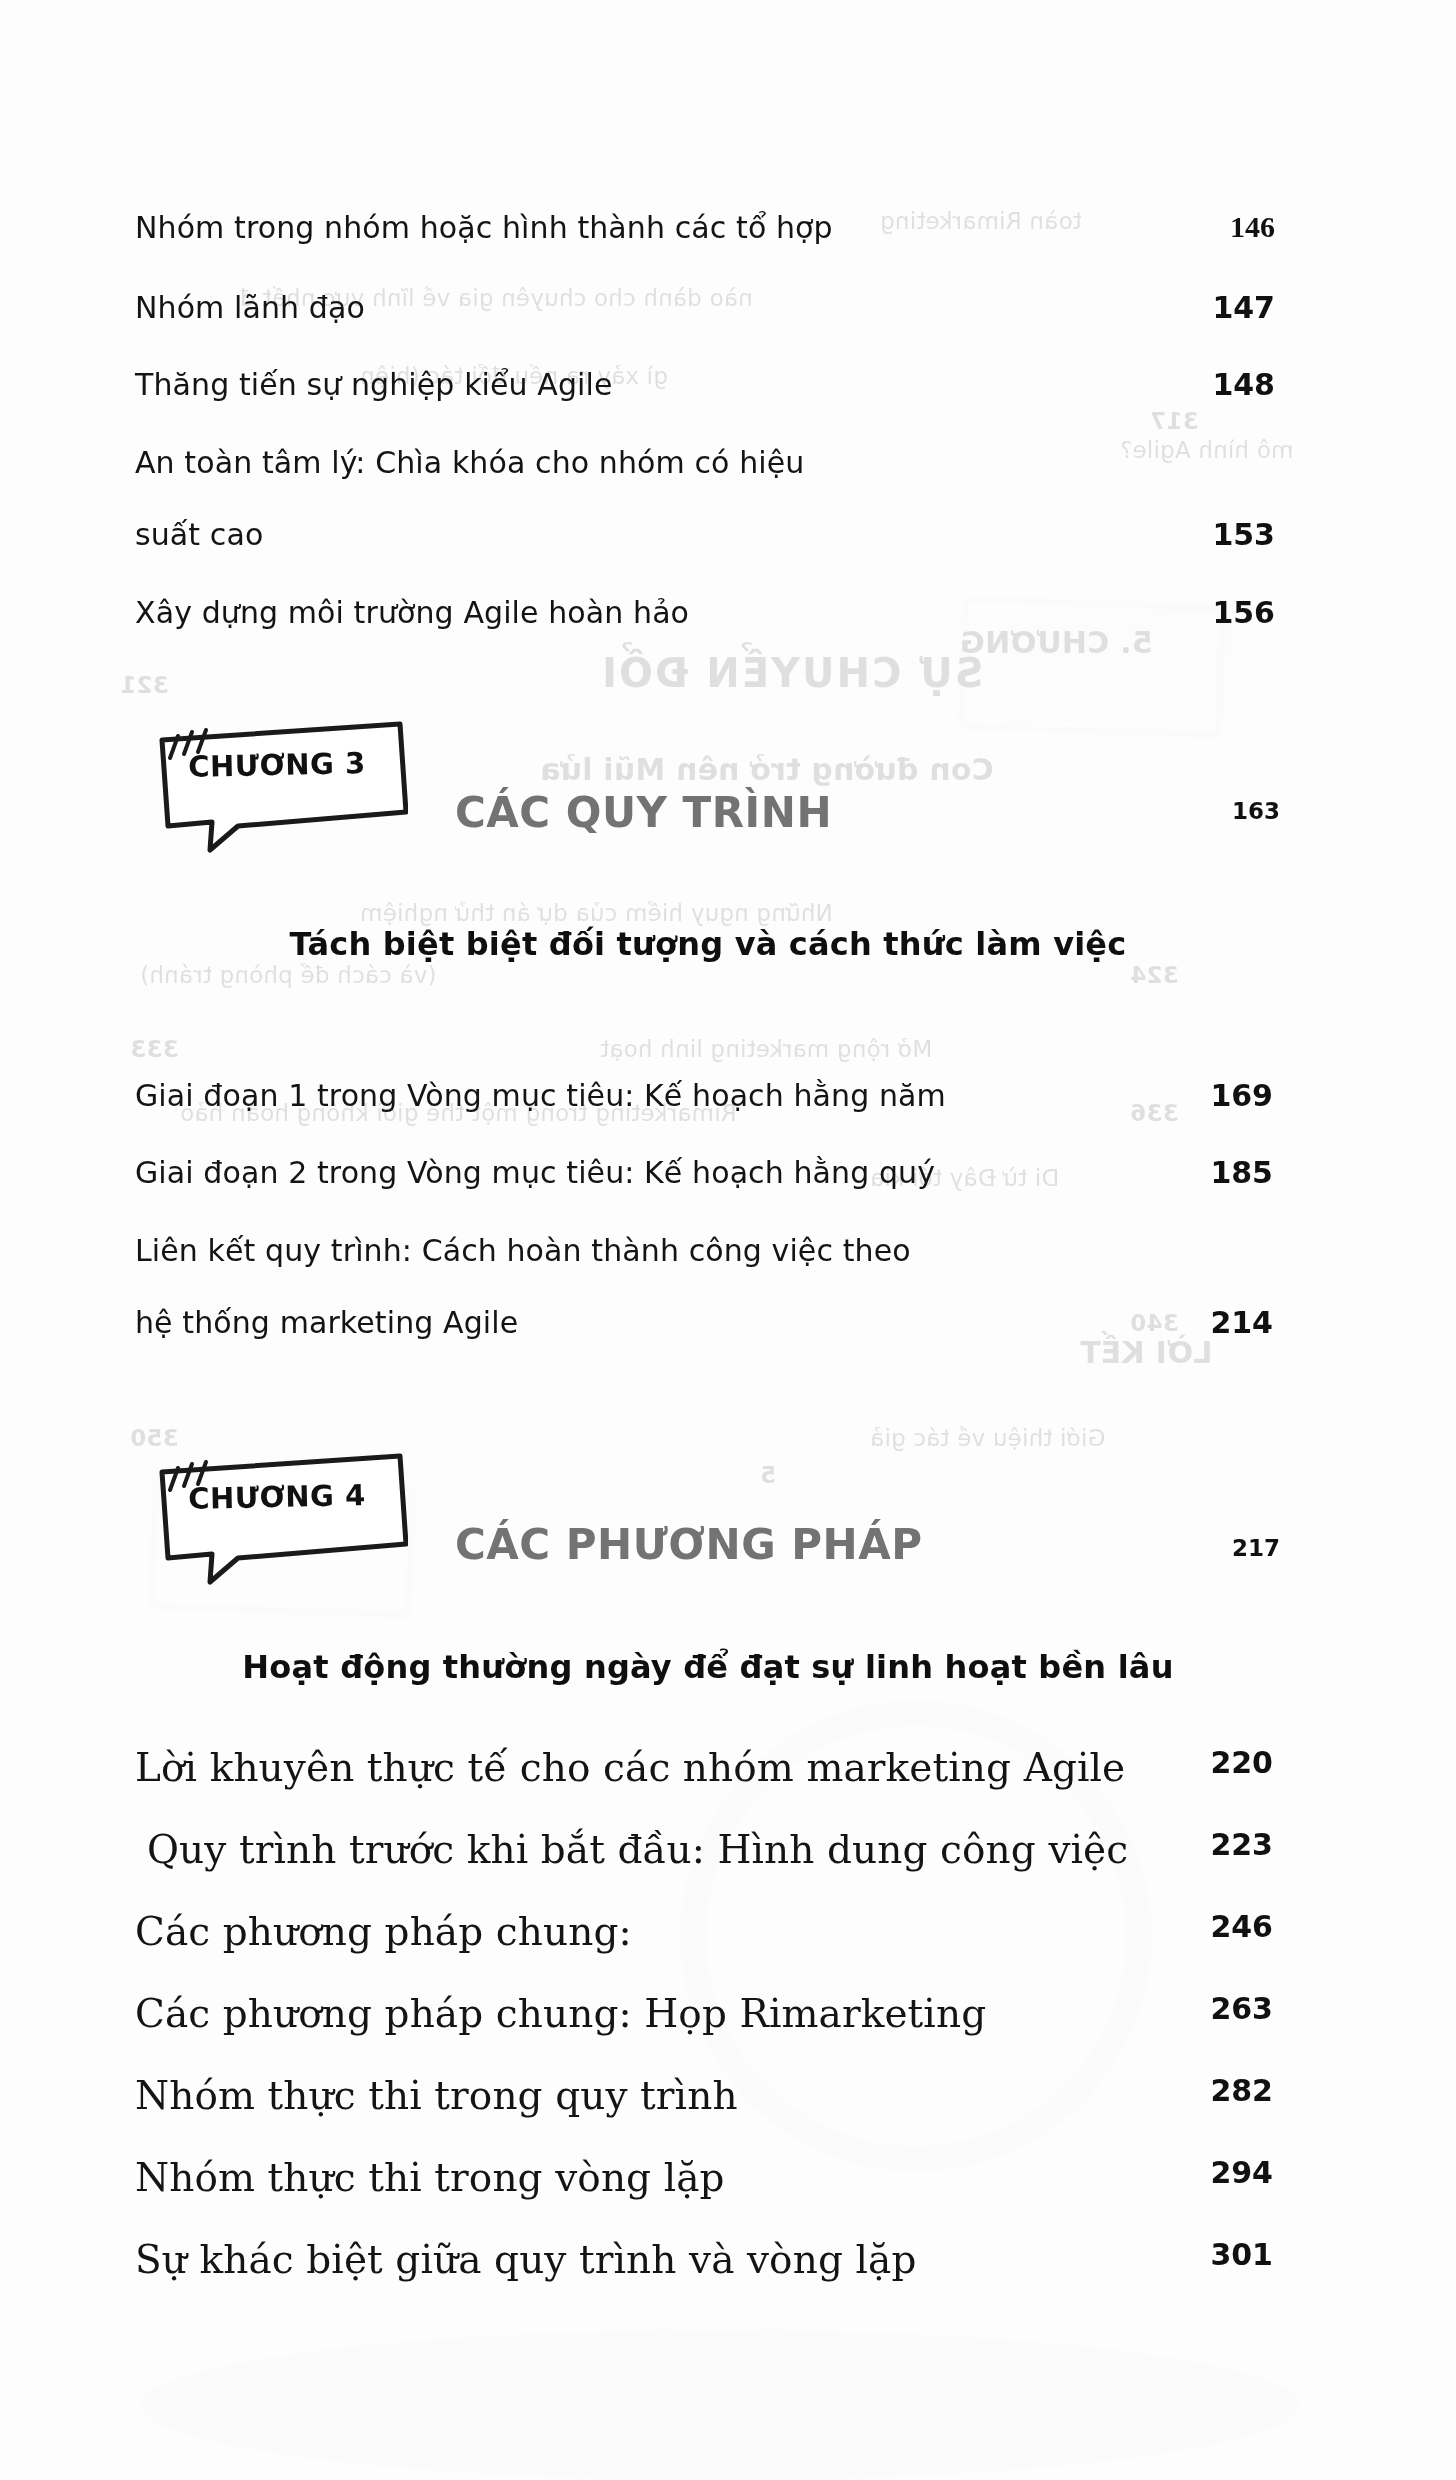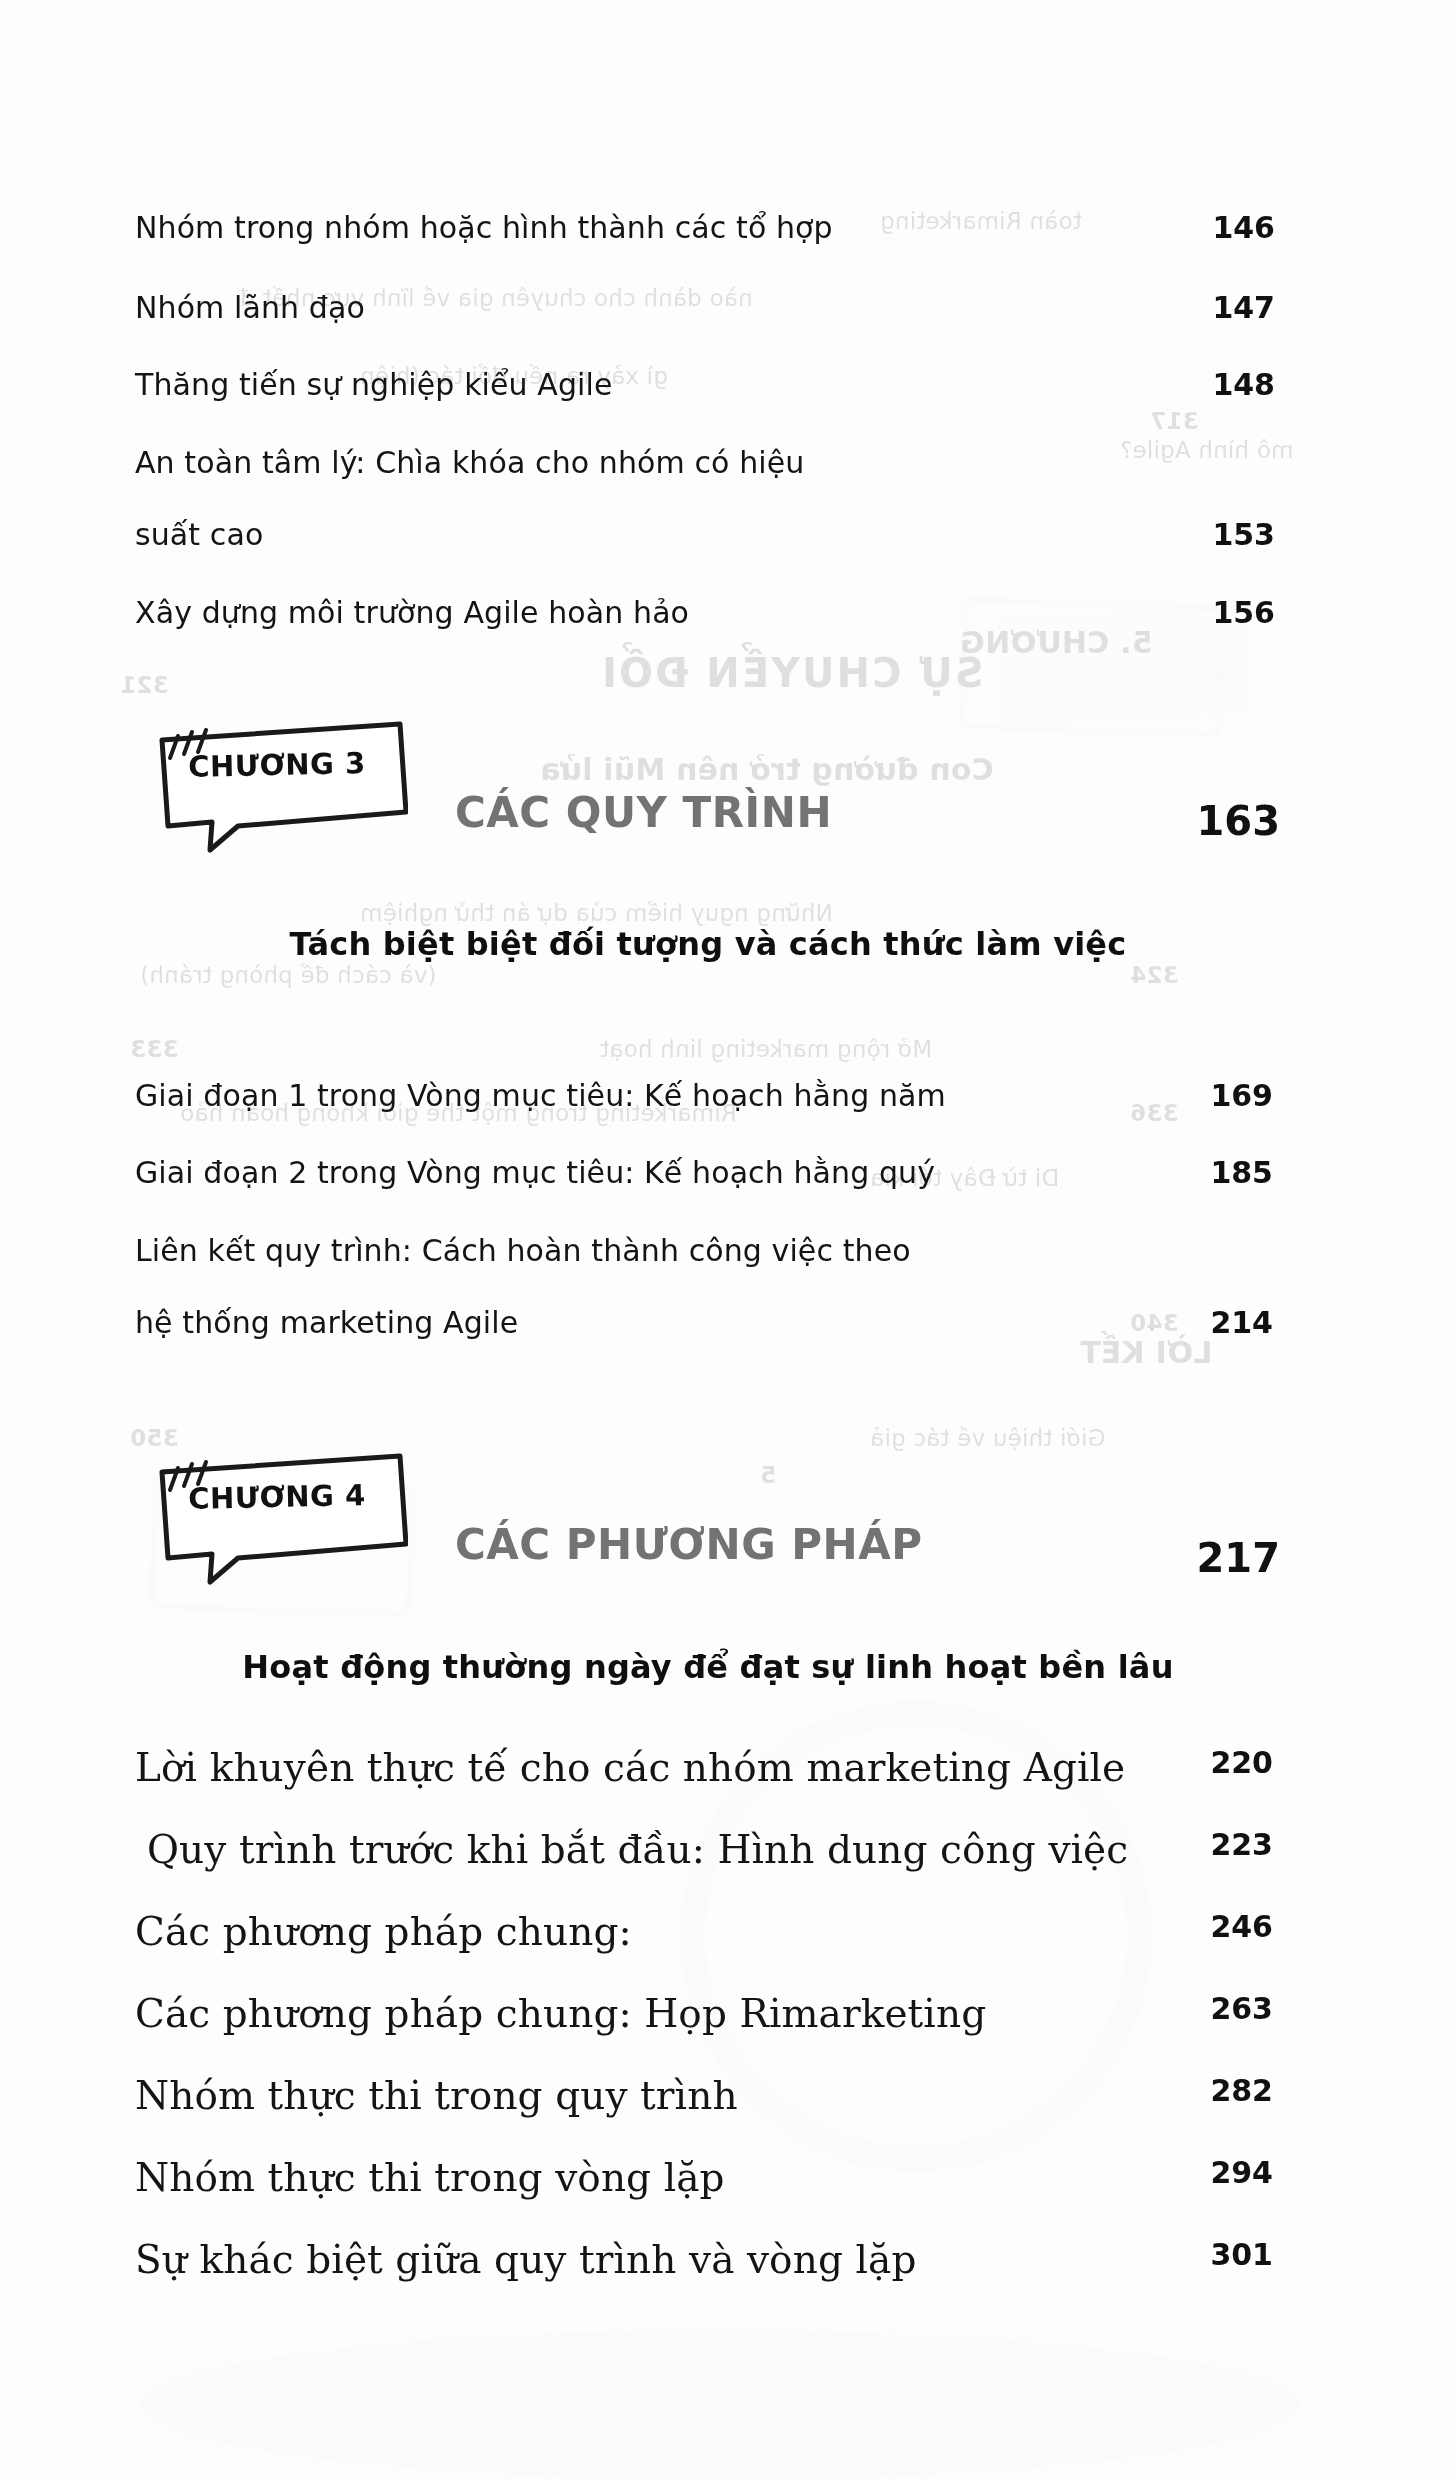--- a/index.html
+++ b/index.html
@@ -123,21 +123,21 @@
 
   .chapter-title {
     position: absolute;
     font-size: 42px;
     font-weight: 800;
     letter-spacing: 0.5px;
     color: #737373;
   }
   .chapter-page {
     position: absolute;
-    font-size: 40px;
+    font-size: 23px;
     font-weight: 700;
     color: #111;
     text-align: right;
     width: 100px;
   }
   .chapter-sub {
     position: absolute;
     font-size: 32px;
     font-weight: 800;
     color: #0f0f0f;
@@ -187,21 +187,21 @@
         <div class="ghost" style="left: 870px; top: 1425px;">Giới thiệu về tác giả</div>
         <div class="ghost bold" style="left: 760px; top: 1462px;">5</div>
       </div>
   </div>
 
   <div class="content">
 
     <div class="toc-row" style="left:135px; top:210px;">
       <span class="toc-title">Nhóm trong nhóm hoặc hình thành các tổ hợp</span>
     </div>
-    <div class="toc-page" style="left:1185px; top:210px;">146</div>
+    <div class="toc-page" style="left:1185px; top:210px;font-family:Liberation Serif, serif;">146</div>
 
     <div class="toc-row" style="left:135px; top:290px;">
       <span class="toc-title">Nhóm lãnh đạo</span>
     </div>
     <div class="toc-page" style="left:1185px; top:290px;">147</div>
 
     <div class="toc-row" style="left:135px; top:367px;">
       <span class="toc-title">Thăng tiến sự nghiệp kiểu Agile</span>
     </div>
     <div class="toc-page" style="left:1185px; top:367px;">148</div>

